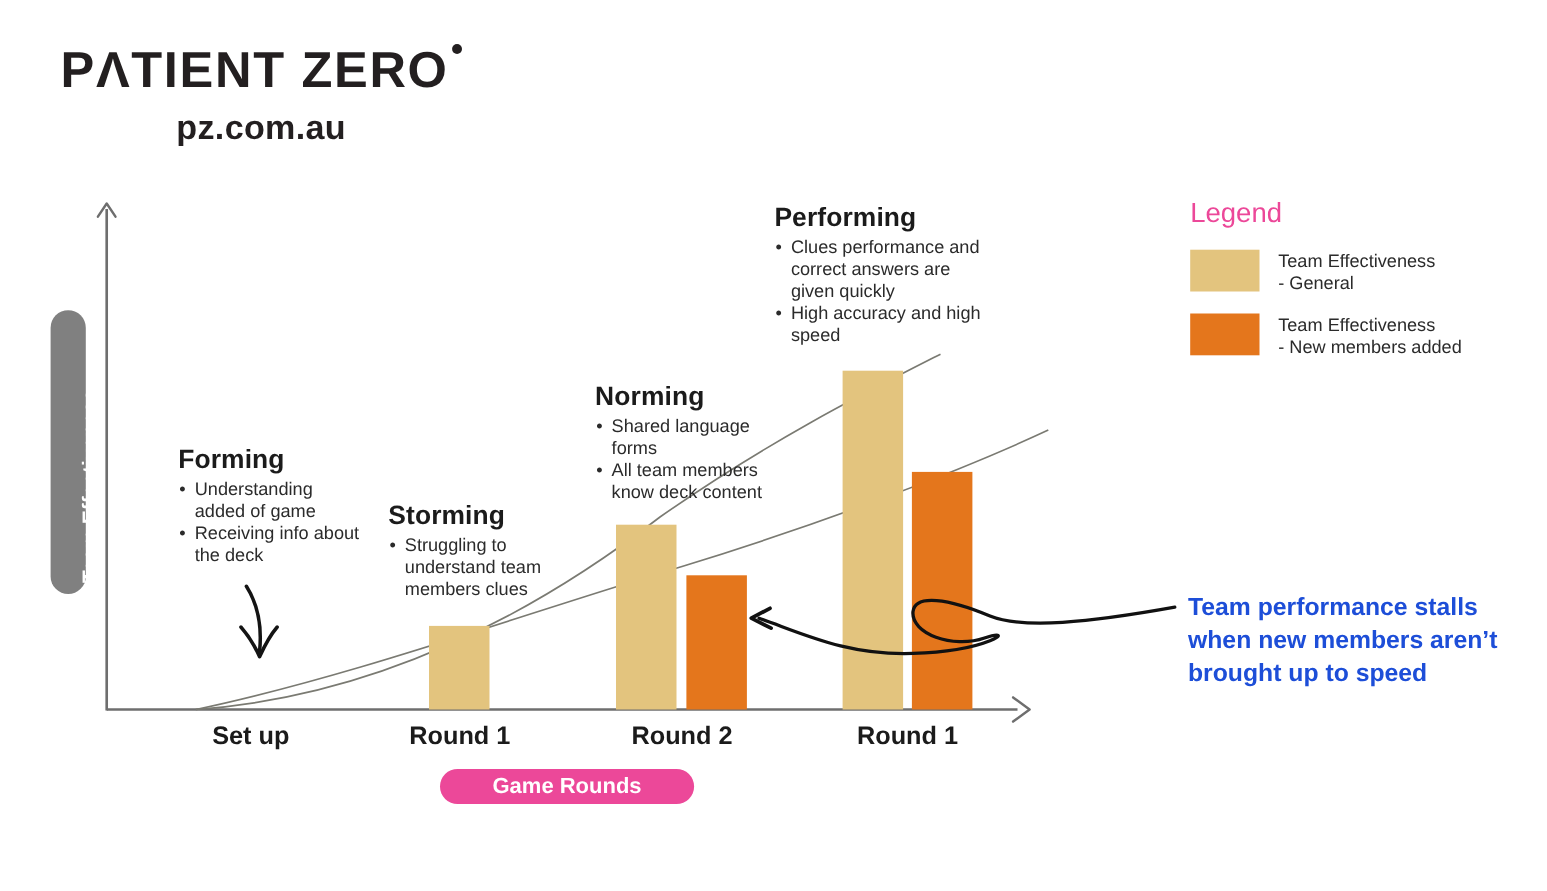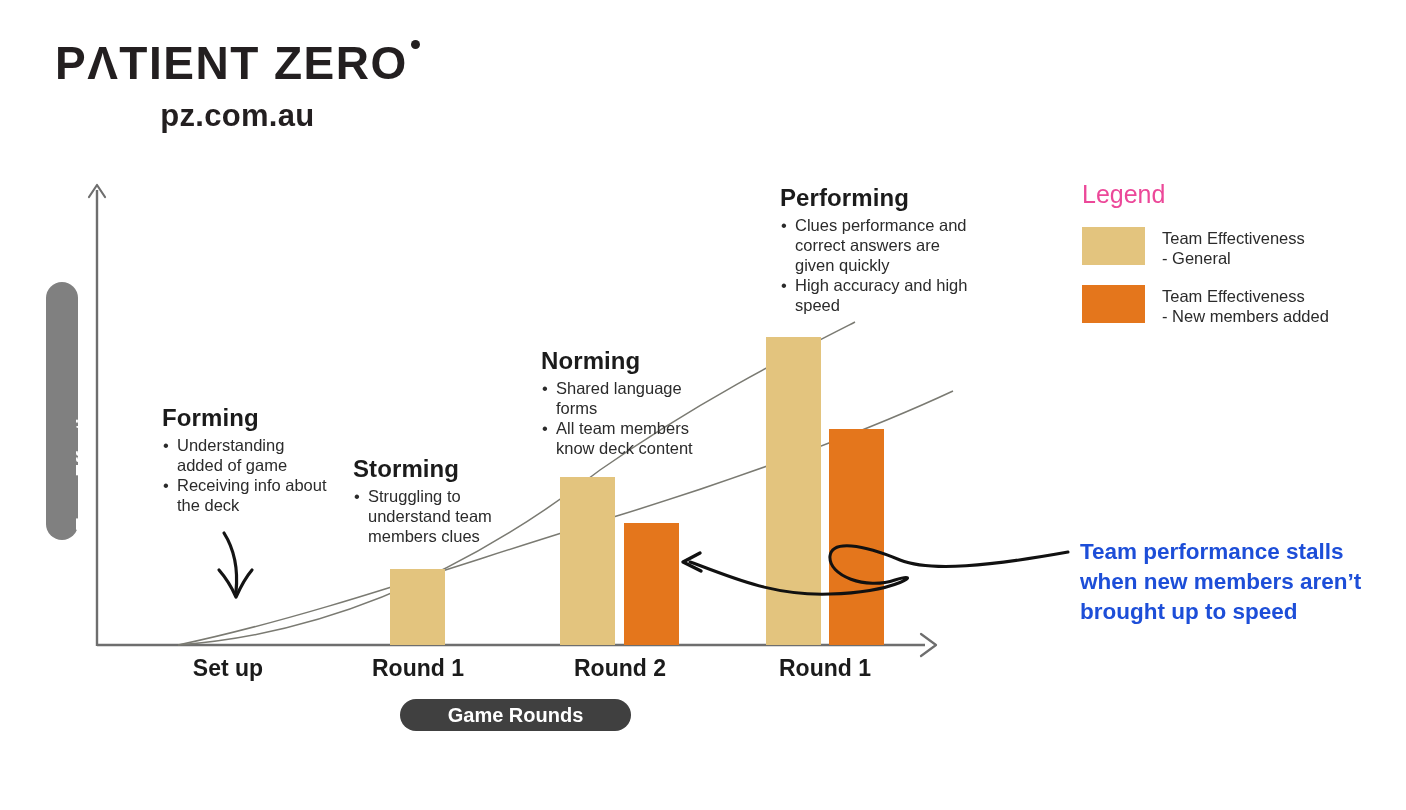--- a/index.html
+++ b/index.html
@@ -38,21 +38,21 @@
   #y-axis-label span{
     display:block;white-space:nowrap;color:#ffffff;
     font-size:19px;font-weight:bold;
     transform:rotate(-90deg);transform-origin:left top;
     position:absolute;left:26px;top:248px;
   }
 
   
   #x-axis-label{
     left:400px;top:699px;width:231px;height:32px;
-    background:#404040;border-radius:16px;
+    background:#ec4899;border-radius:16px;
     display:flex;align-items:center;justify-content:center;
   }
   #x-axis-label span{color:#fff;font-size:20px;font-weight:bold;}
 
   
   .tick{
     font-size:23px;font-weight:bold;color:#1b1b1b;
     text-align:center;top:655px;width:200px;
   }
 
@@ -158,21 +158,21 @@
   </div>
 
   <div class="abs stage-box" style="left:541px;top:347px;width:185px;">
     <h3>Norming</h3>
     <ul>
       <li>Shared language forms</li>
       <li>All team members know deck content</li>
     </ul>
   </div>
 
-  <div class="abs stage-box" style="left:780px;top:184px;width:190px;">
+  <div class="abs stage-box" style="left:704px;top:184px;width:190px;">
     <h3>Performing</h3>
     <ul>
       <li>Clues performance and correct answers are given quickly</li>
       <li>High accuracy and high speed</li>
     </ul>
   </div>
 
   <div class="abs" id="legend">
     <h3>Legend</h3>
 

